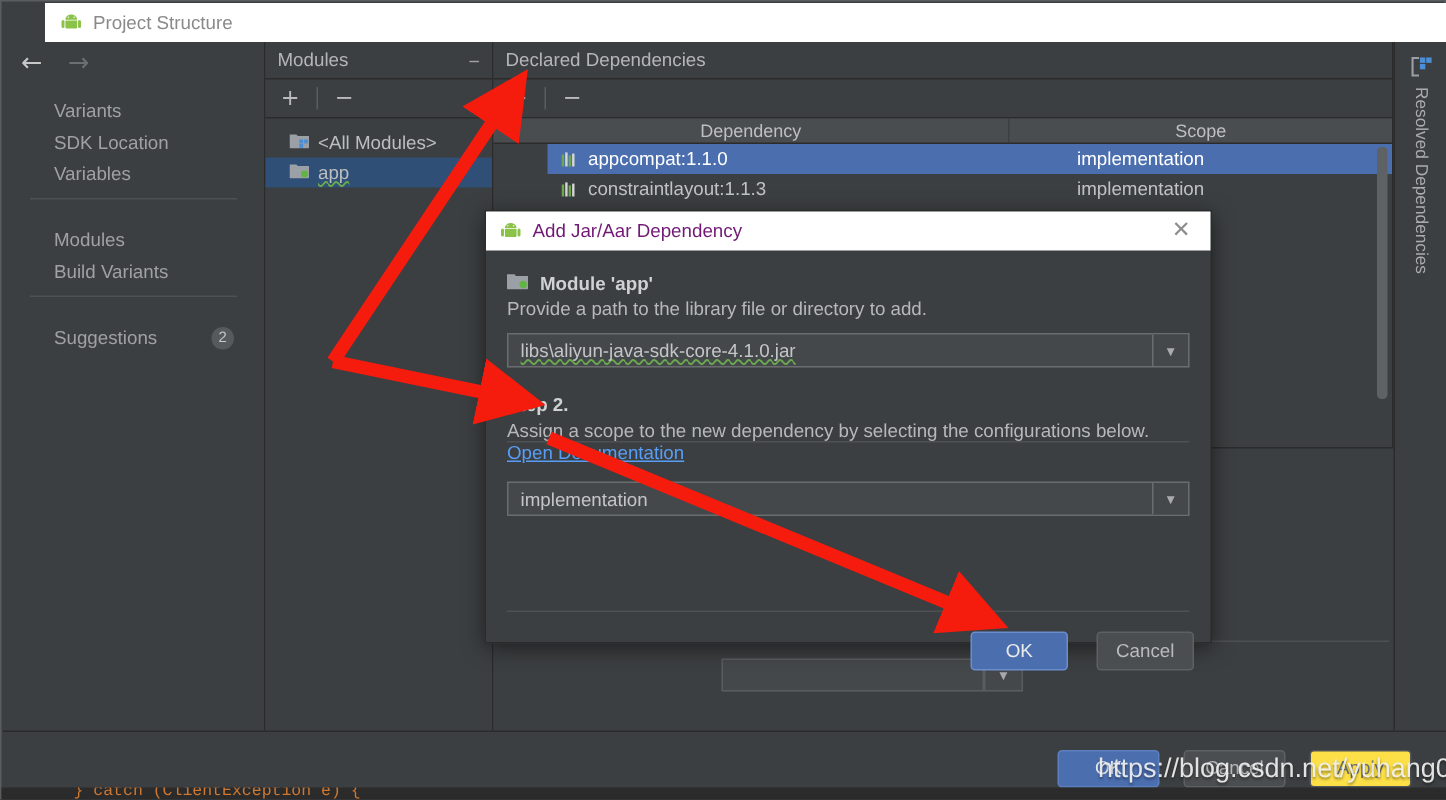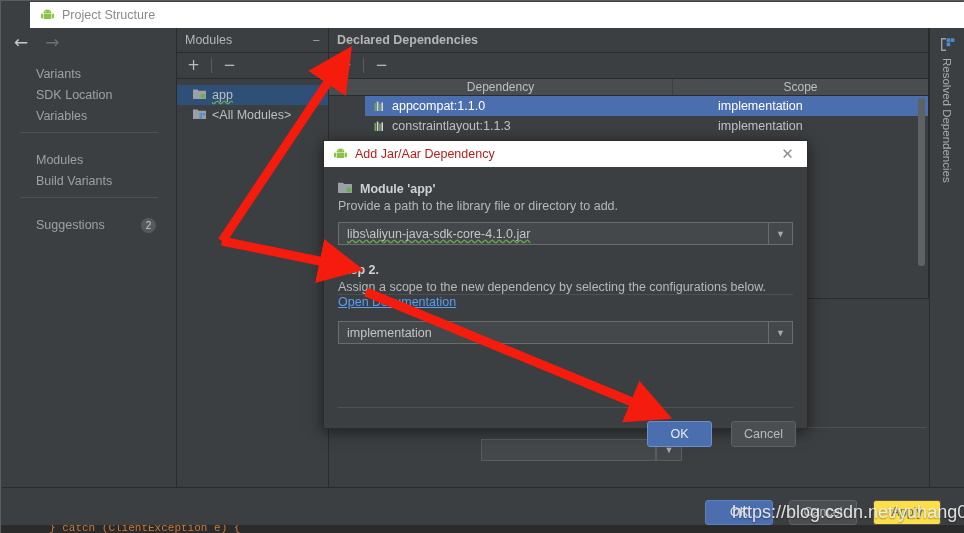--- a/index.html
+++ b/index.html
@@ -92,21 +92,21 @@
     padding-left:16px; font-size:12.5px; color:#bcbec0; cursor:pointer;
   }
   .tree-row.selected { background:#2f4f76; }
   .wavy { text-decoration: underline wavy #6aa84f; text-decoration-skip-ink:none; }
 
   
   #declared {
     position:absolute; left:327px; top:0; width:600px; height:270px;
     background:#3c3f41; border-right:1px solid #2b2b2b;
   }
-  #declared .dd-title { height:25px; line-height:25px; padding:0 8px; color:#b4b6b8; font-size:12.5px; border-bottom:1px solid #2b2b2b;font-weight:bold;}
+  #declared .dd-title { height:25px; line-height:25px; padding:0 8px; color:#b4b6b8; font-size:12.5px; border-bottom:1px solid #2b2b2b;}
   #dd-table-head {
     height:17px; display:flex; background:#4a4d4f;
     border-bottom:1px solid #2b2b2b; color:#bdbfc1; font-size:12px;
   }
   #dd-table-head .th { text-align:center; line-height:17px; }
   #dd-table-head .th.dep { width:344px; border-right:1px solid #3c3f41; }
   #dd-table-head .th.scope { flex:1; }
   .dd-row { height:20px; display:flex; align-items:center; font-size:12.5px; color:#c0c2c4; cursor:pointer;margin-left:36px;}
   .dd-row.selected { background:#4b6eaf; color:#ffffff; }
   .dd-row .c-dep { width:344px; display:flex; align-items:center; gap:7px; padding-left:9px; }
@@ -170,21 +170,21 @@
   #dialog {
     position:absolute; left:322px; top:139px; width:485px; height:289px;
     background:#3c3f41;
     box-shadow:0 3px 14px rgba(0,0,0,.55);
     border:1px solid #2b2b2b;
   }
   #dlg-title {
     height:26px; background:#ffffff; display:flex; align-items:center; position:relative;
   }
   #dlg-title .dt-icon { margin-left:9px; margin-right:7px; display:flex; align-items:center;}
-  #dlg-title .dt-text { color:#b91c1c; font-size:12.5px; }
+  #dlg-title .dt-text { color:#701a75; font-size:12.5px; }
   #dlg-title .dt-close {
     position:absolute; right:11px; top:4px; width:17px; height:17px;
     color:#8d8d8d; font-size:15px; line-height:17px; text-align:center; cursor:pointer;
   }
   #dlg-body { position:relative; height:262px; padding:0 14px; }
   .dlg-module { display:flex; align-items:flex-end; gap:8px; padding-top:14px; }
   .dlg-module .mtxt { font-weight:bold; color:#cfd1d3; font-size:12.5px; }
   .step-title { font-weight:bold; color:#cfd1d3; font-size:12.5px; margin-top:14px; }
   .step-desc  { color:#b6b8ba; font-size:12.5px; margin-top:3px; }
   .doclink { color:#589df6; font-size:12.5px; text-decoration:underline; cursor:pointer; display:inline-block; margin-top:1px;}
@@ -266,39 +266,39 @@
       <div class="panel-head">
         <span>Modules</span>
         <span class="collapse">−</span>
       </div>
       <div class="toolbar">
         <span class="tbtn">+</span>
         <span style="width:1px;height:15px;background:#5a5d5f;display:inline-block"></span>
         <span class="tbtn">−</span>
       </div>
       <div style="height:6px"></div>
-      <div class="tree-row selected">
-        <span>
-          <svg width="13" height="11" viewBox="0 0 13 11">
-            <path d="M0 1.6h4.6l1 1.1H13V10.4a.6.6 0 0 1-.6.6H.6A.6.6 0 0 1 0 10.4z" fill="#9aa0a6"></path>
-            <circle cx="10" cy="8" r="2.3" fill="#62b543"></circle>
-          </svg>
-        </span>
-        <span class="wavy">app</span>
-      </div>
       <div class="tree-row">
         <span>
           <svg width="13" height="11" viewBox="0 0 13 11">
             <path d="M0 1.6h4.6l1 1.1H13V10.4a.6.6 0 0 1-.6.6H.6A.6.6 0 0 1 0 10.4z" fill="#9aa0a6"></path>
             <rect x="6.5" y="5" width="2.6" height="2.6" fill="#4b8ed6"></rect>
             <rect x="9.7" y="5" width="2.6" height="2.6" fill="#4b8ed6"></rect>
             <rect x="6.5" y="8" width="2.6" height="2.6" fill="#4b8ed6"></rect>
           </svg>
         </span>
         <span>&lt;All Modules&gt;</span>
+      </div>
+      <div class="tree-row selected">
+        <span>
+          <svg width="13" height="11" viewBox="0 0 13 11">
+            <path d="M0 1.6h4.6l1 1.1H13V10.4a.6.6 0 0 1-.6.6H.6A.6.6 0 0 1 0 10.4z" fill="#9aa0a6"></path>
+            <circle cx="10" cy="8" r="2.3" fill="#62b543"></circle>
+          </svg>
+        </span>
+        <span class="wavy">app</span>
       </div>
     </div>
 
     <div id="declared">
       <div class="dd-title">Declared Dependencies</div>
       <div class="toolbar">
         <span class="tbtn">+</span>
         <span style="width:1px;height:15px;background:#5a5d5f;display:inline-block"></span>
         <span class="tbtn">−</span>
       </div>

